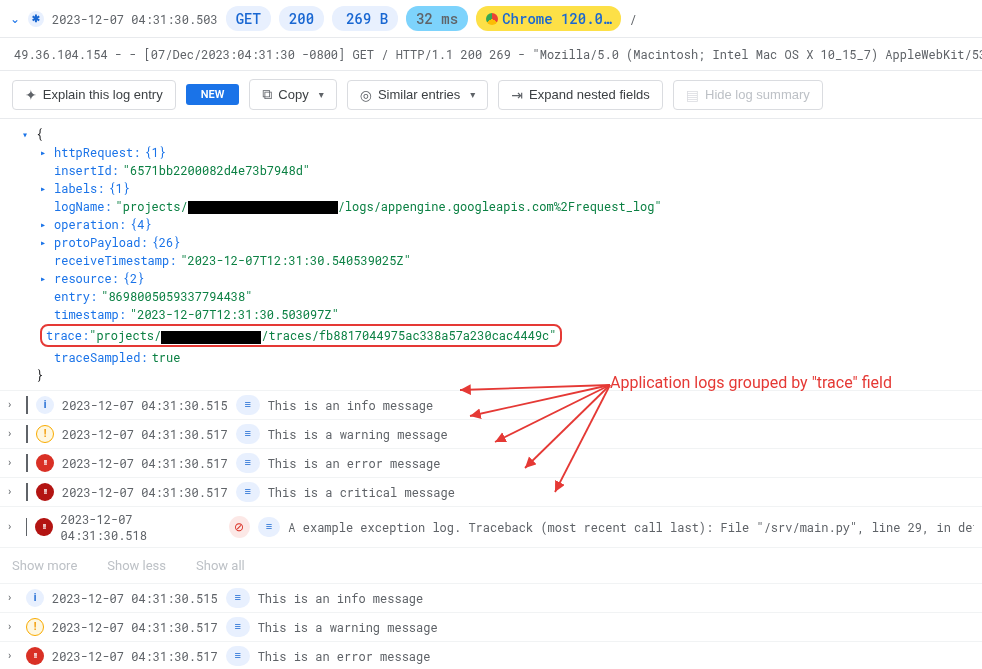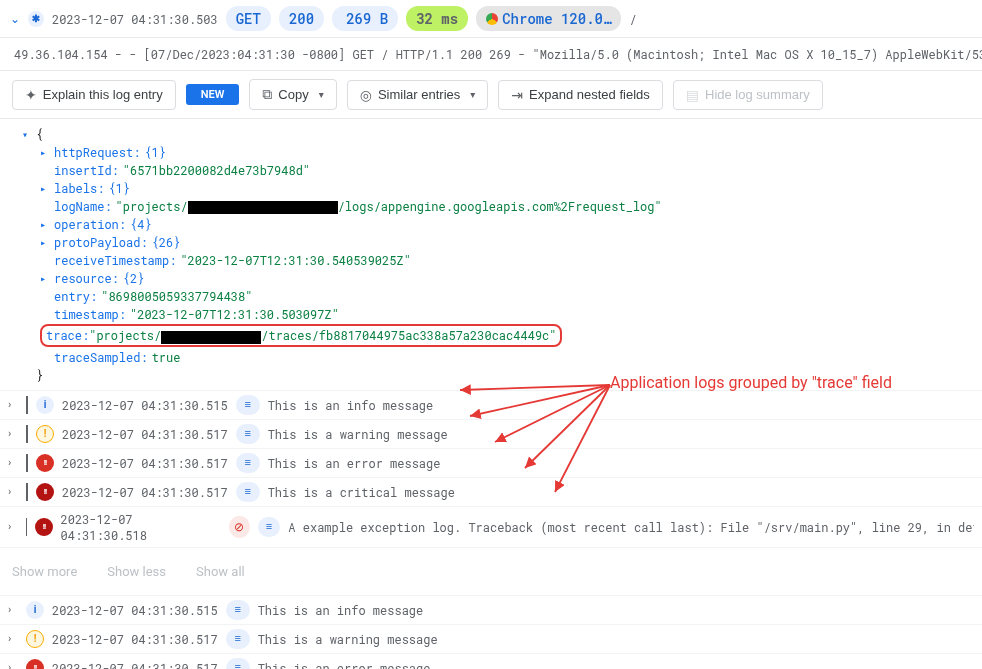--- a/index.html
+++ b/index.html
@@ -42,22 +42,22 @@
       border-radius: 12px;
       font-size: 14px;
       font-weight: 500;
       display: inline-flex;
       align-items: center;
       gap: 4px;
     }
     .pill-get { background: #e8f0fe; color: #1967d2; }
     .pill-200 { background: #e8f0fe; color: #1967d2; }
     .pill-size { background: #e8f0fe; color: #1967d2; padding-left: 14px; }
-    .pill-latency { background: #bef264; color: #5f6368; font-weight: bold; }
-    .pill-browser { background: #e5e5e5; color: #1967d2; }
+    .pill-latency { background: #7dd3fc; color: #5f6368; }
+    .pill-browser { background: #fde047; color: #1967d2; }
     .pill-browser::before {
       content: '';
       width: 12px; height: 12px;
       border-radius: 50%;
       background: conic-gradient(#ea4335 0 120deg, #fbbc04 120deg 240deg, #34a853 240deg);
       display: inline-block;
     }
     .slash-path { color: #5f6368; }
     
     
@@ -188,21 +188,21 @@
       color: #1967d2;
       font-size: 11px;
     }
     .log-ts { color: #5f6368; min-width: 160px; }
     .log-msg { color: #5f6368; white-space: nowrap; overflow: hidden; }
     
     
     .show-row {
       display: flex;
       gap: 30px;
-      padding: 16px 12px;
+      padding: 10px 12px;
       border-top: 1px solid #f1f3f4;
       color: #bdc1c6;
       font-size: 13px;
     }
     
     
     .annotation {
       position: absolute;
       color: #e53935;
       font-size: 16px;

